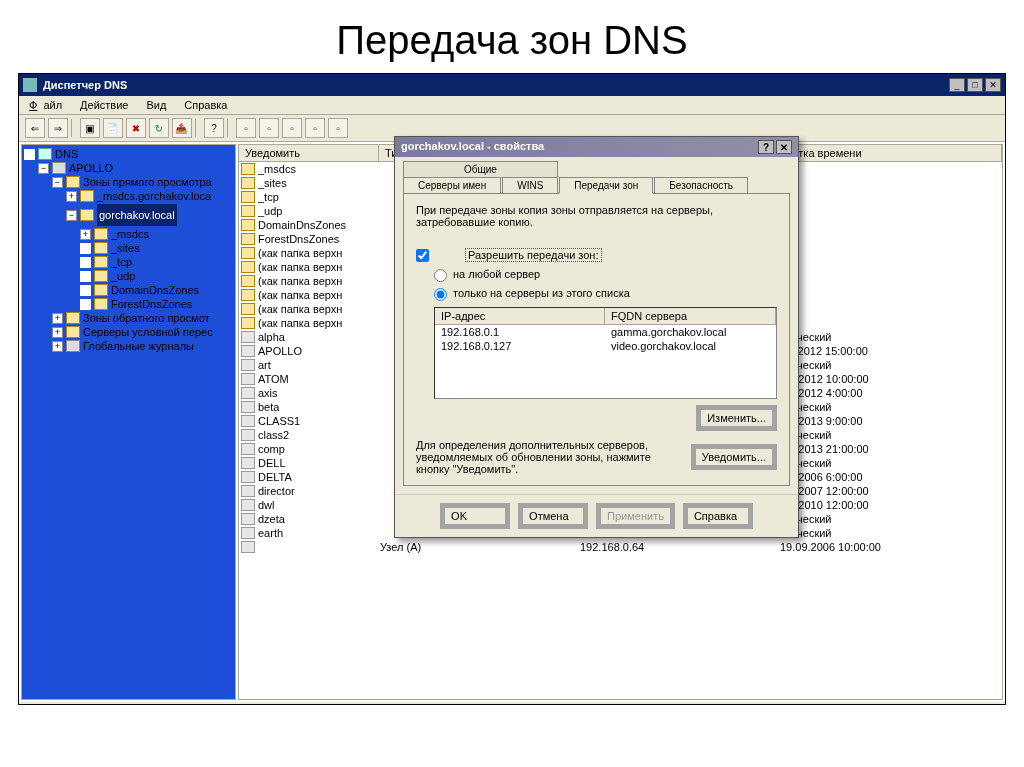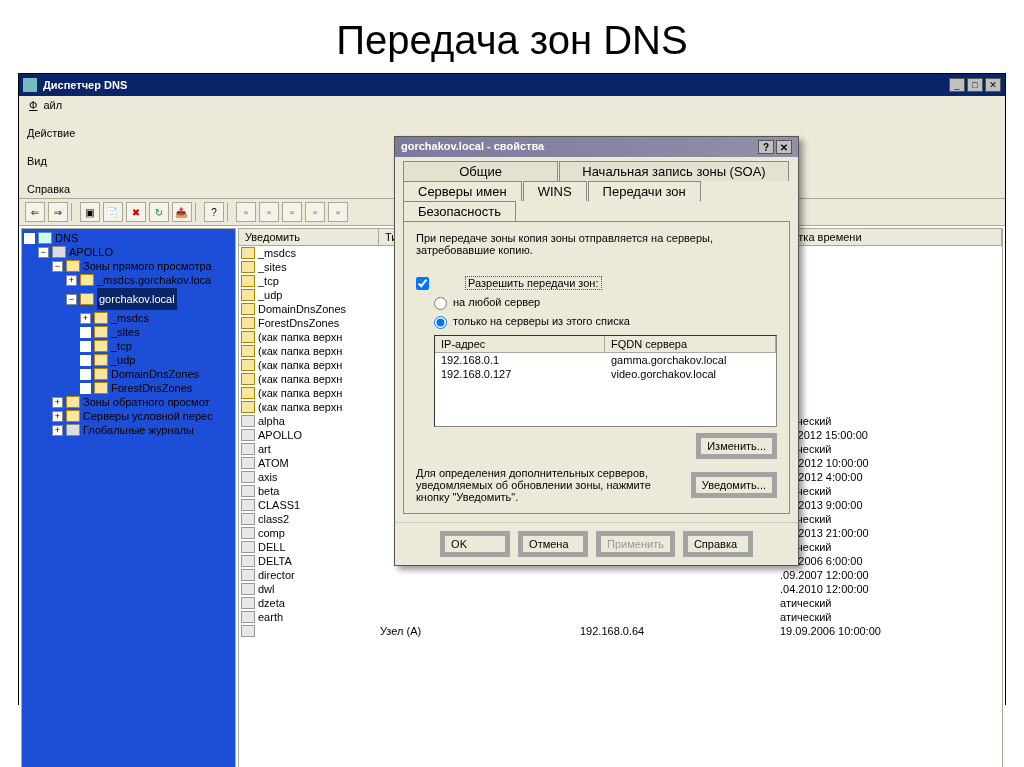--- a/index.html
+++ b/index.html
@@ -4,21 +4,21 @@
 <style>
 * { box-sizing: border-box; margin: 0; padding: 0; font-family: Tahoma, Arial, sans-serif; font-size: 11px; }
 body { background: #fff; width: 1024px; height: 767px; overflow: hidden; }
 .slide-title { font-size: 40px; text-align: center; padding: 18px 0 10px; color: #000; }
 .app-frame { border: 1px solid #000; margin: 0 18px; height: 632px; background: #ece9d8; position: relative; }
 .titlebar { background: linear-gradient(#0a246a,#0a246a); color: #fff; display: flex; align-items: center; height: 22px; padding: 0 4px; }
 .titlebar .icon { width: 14px; height: 14px; background: #7bb; margin-right: 6px; display: inline-block; }
 .titlebar .title { flex: 1; font-weight: bold; }
 .win-btns { display: flex; gap: 2px; }
 .win-btns span { width: 16px; height: 14px; background: #c0c0c0; border: 1px solid #555; display: inline-flex; align-items: center; justify-content: center; font-size: 9px; color: #000; }
-.menubar { background: #ece9d8; padding: 2px 6px; display: flex; gap: 14px; border-bottom: 1px solid #aca899; flex-direction: column; }
+.menubar { background: #ece9d8; padding: 2px 6px; display: flex; gap: 14px; border-bottom: 1px solid #aca899; }
 .menubar span { padding: 1px 2px; }
 .toolbar { background: #ece9d8; padding: 3px 6px; display: flex; gap: 3px; border-bottom: 1px solid #aca899; align-items: center; }
 .tbtn { width: 20px; height: 20px; border: 1px solid #aca899; background: #f5f3e9; display: inline-flex; align-items: center; justify-content: center; font-size: 10px; }
 .tbtn.sep { border: none; background: none; width: 6px; border-left: 1px solid #aca899; height: 18px; }
 .content { display: flex; height: 560px; background: #fff; }
 .tree { width: 215px; border: 1px solid #aca899; margin: 2px; background: #1d4ed8; overflow: hidden; padding: 2px; }
 .tree-item { display: flex; align-items: center; padding: 1px 0; white-space: nowrap; }
 .tree-item .exp { width: 11px; height: 11px; border: 1px solid #888; display: inline-flex; align-items: center; justify-content: center; font-size: 9px; margin-right: 3px; color: #000; background: #fff; }
 .tree-item .exp.none { border: none; }
 .tree-item .ficon { width: 14px; height: 12px; background: #f9e79f; border: 1px solid #b28500; margin-right: 3px; }
@@ -34,21 +34,21 @@
 .list-row { display: flex; padding: 1px 0; }
 .list-row .ic { width: 14px; height: 12px; background: #f9e79f; border: 1px solid #b28500; margin: 0 3px 0 2px; flex-shrink: 0; }
 .list-row .ic.rec { background: #e8e8e8; border-color: #999; }
 .list-row span { overflow: hidden; white-space: nowrap; }
 
 .dialog { position: absolute; left: 375px; top: 62px; width: 405px; background: #ece9d8; border: 1px solid #555; box-shadow: 4px 4px 6px rgba(0,0,0,0.4); }
 .dialog .dtitle { background: linear-gradient(90deg,#7b7b9c,#928ea8); color: #fff; padding: 3px 6px; display: flex; font-weight: bold; font-size: 11px; }
 .dialog .dtitle .t { flex: 1; }
 .dialog .dtitle .dbtns span { width: 16px; height: 14px; background: #c0c0c0; border: 1px solid #555; display: inline-flex; align-items: center; justify-content: center; font-size: 10px; margin-left: 2px; color: #000; }
 .tabrow { display: flex; padding: 4px 8px 0; flex-wrap: wrap; }
-.tab { background: #ece9d8; border: 1px solid #888; border-bottom: none; padding: 2px 14px; margin-right: 1px; position: relative; font-size: 13px; }
+.tab { background: #ece9d8; border: 1px solid #888; border-bottom: none; padding: 2px 14px; margin-right: 1px; position: relative; font-size: 10px; }
 .tab.back { background: #e4e1d0; }
 .tab.active { background: #ece9d8; z-index: 2; border-bottom: 1px solid #ece9d8; margin-bottom: -1px; }
 .tabpanel { margin: 0 8px 8px; border: 1px solid #888; background: #ece9d8; padding: 10px 12px; }
 .tabpanel .info { margin-bottom: 20px; }
 .chk { display: flex; align-items: center; margin: 6px 0; gap: 30px; }
 .chk input { margin-right: 6px; }
 .chk .boxed { border: 1px dotted #555; padding: 0 2px; }
 .radios { margin-left: 18px; }
 .radios .r { display: flex; align-items: flex-start; margin: 5px 0; }
 .radios input { margin-right: 6px; margin-top: 1px; }
@@ -384,21 +384,20 @@
     </div>
   </div>
 
   <div class="dialog">
     <div class="dtitle">
       <span class="t">gorchakov.local - свойства</span>
       <span class="dbtns"><span>?</span><span>✕</span></span>
     </div>
     <div class="tabrow">
       <span class="tab back" style="width:155px;text-align:center">Общие</span>
-      <span class="tab back" style="flex:1;text-align:center">Начальная запись зоны (SOA)</span>
     </div>
     <div class="tabrow" style="padding-top:0">
       <span class="tab">Серверы имен</span>
       <span class="tab">WINS</span>
       <span class="tab active">Передачи зон</span>
       <span class="tab">Безопасность</span>
     </div>
     <div class="tabpanel">
       <div class="info">При передаче зоны копия зоны отправляется на серверы, затребовавшие копию.</div>
       <div class="chk">

